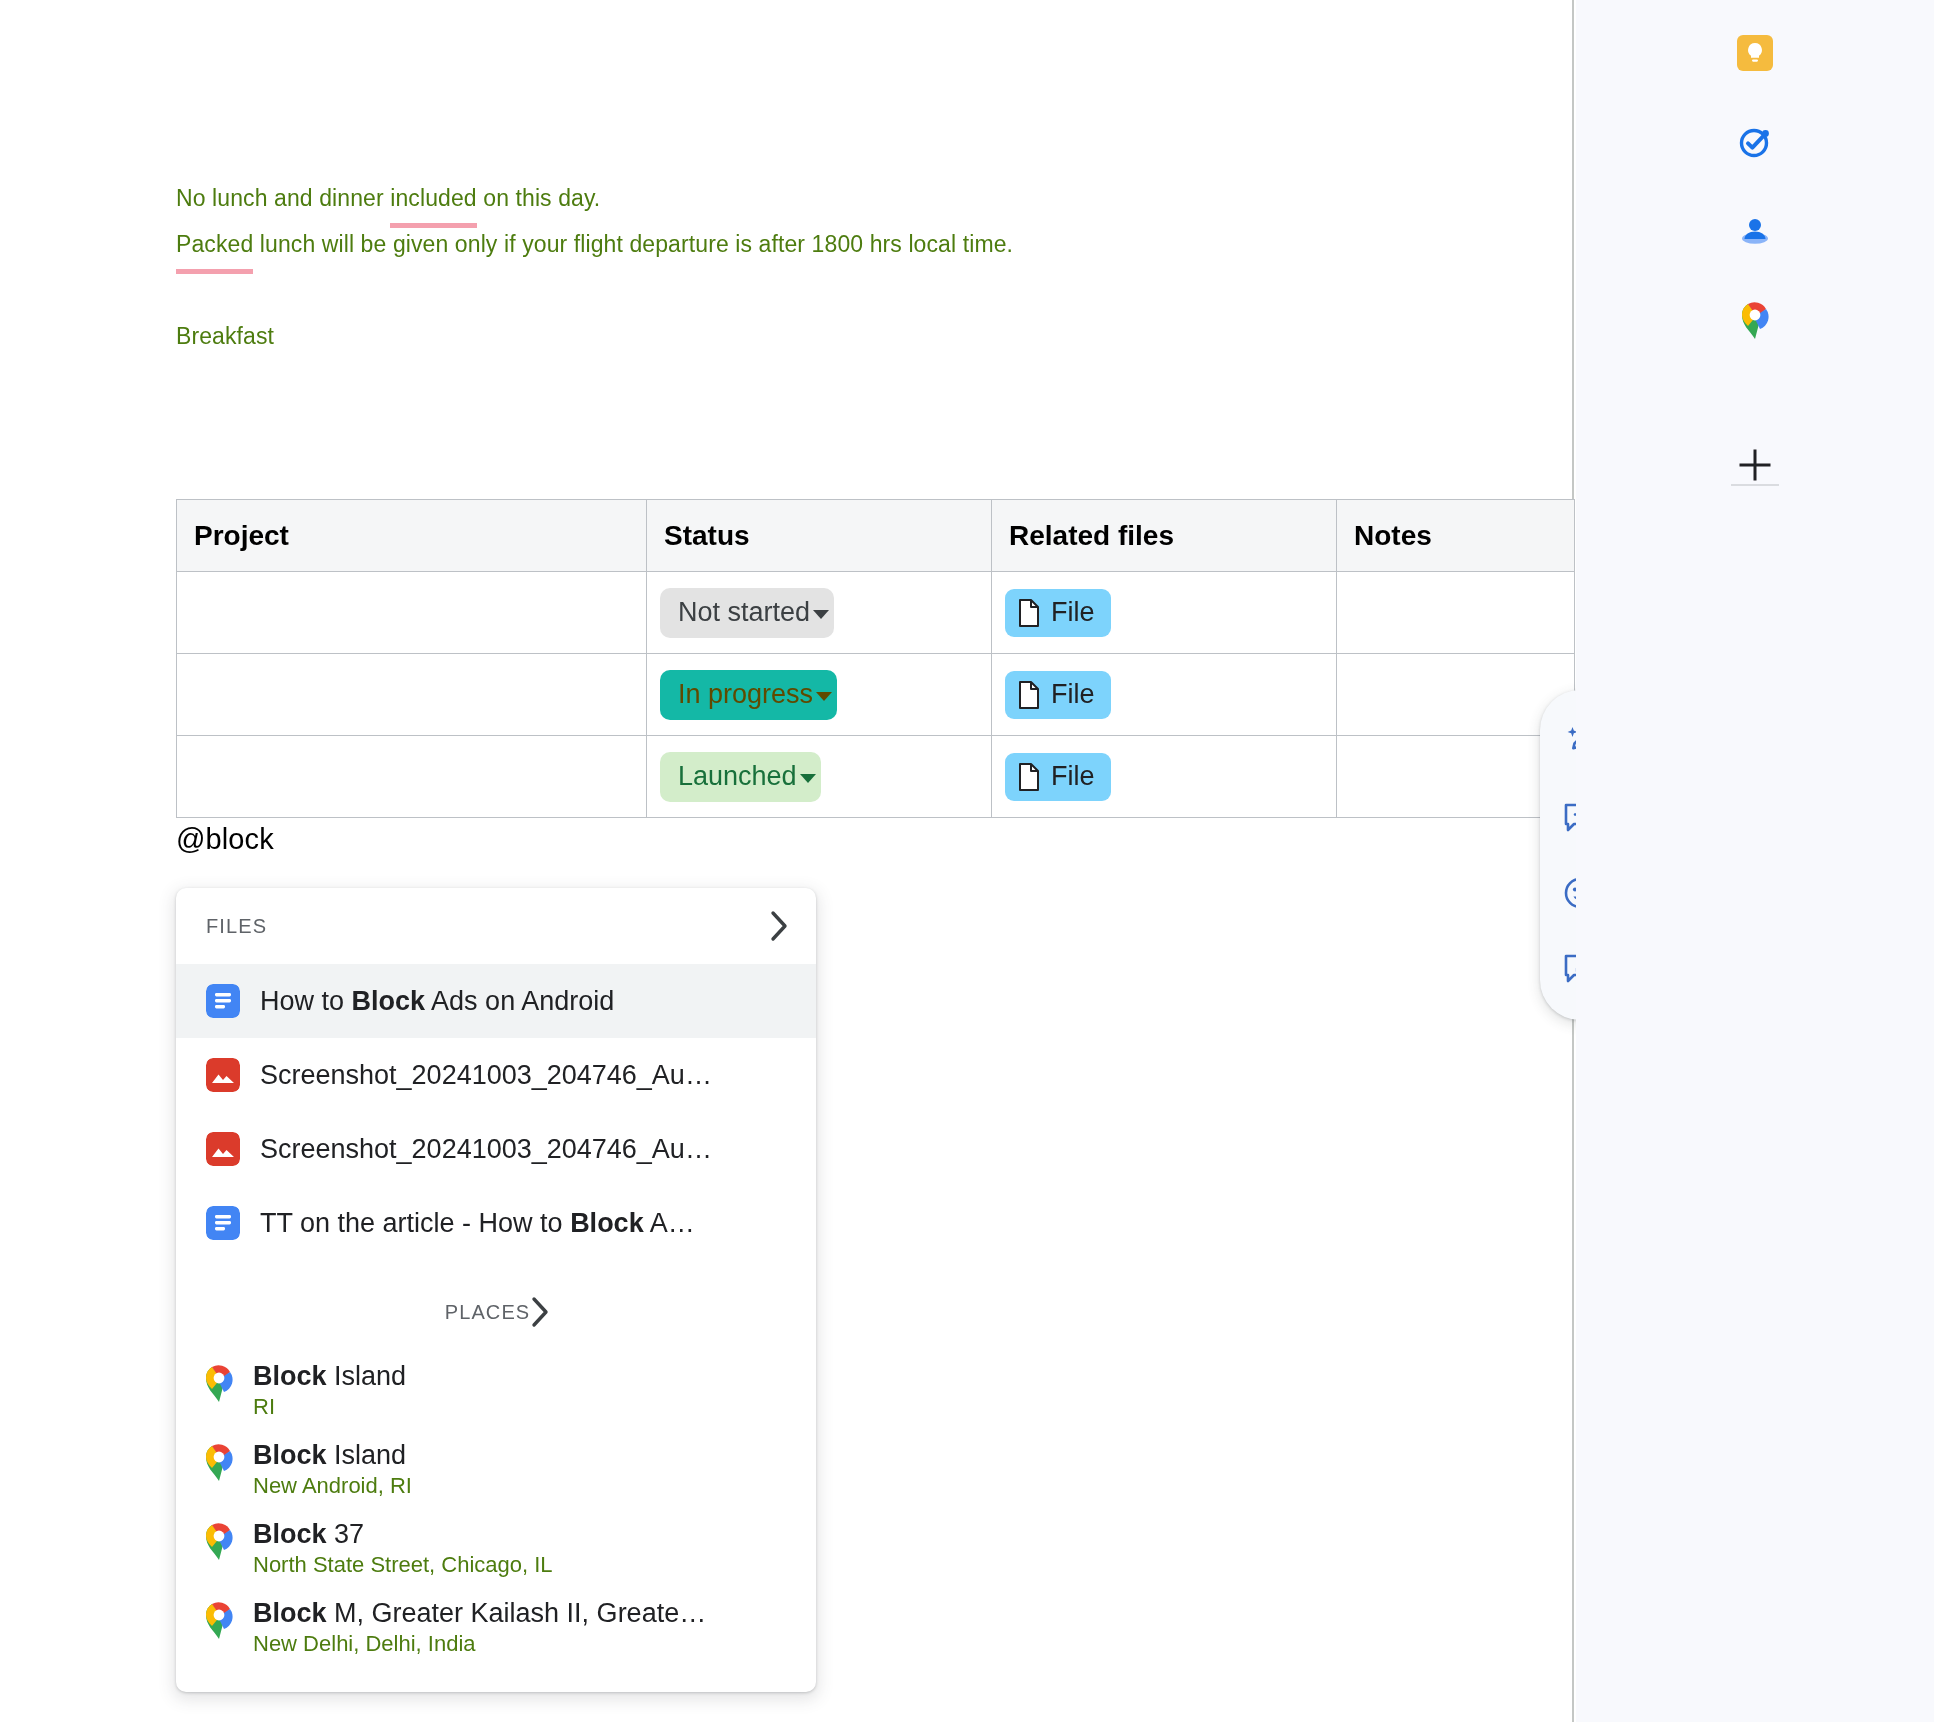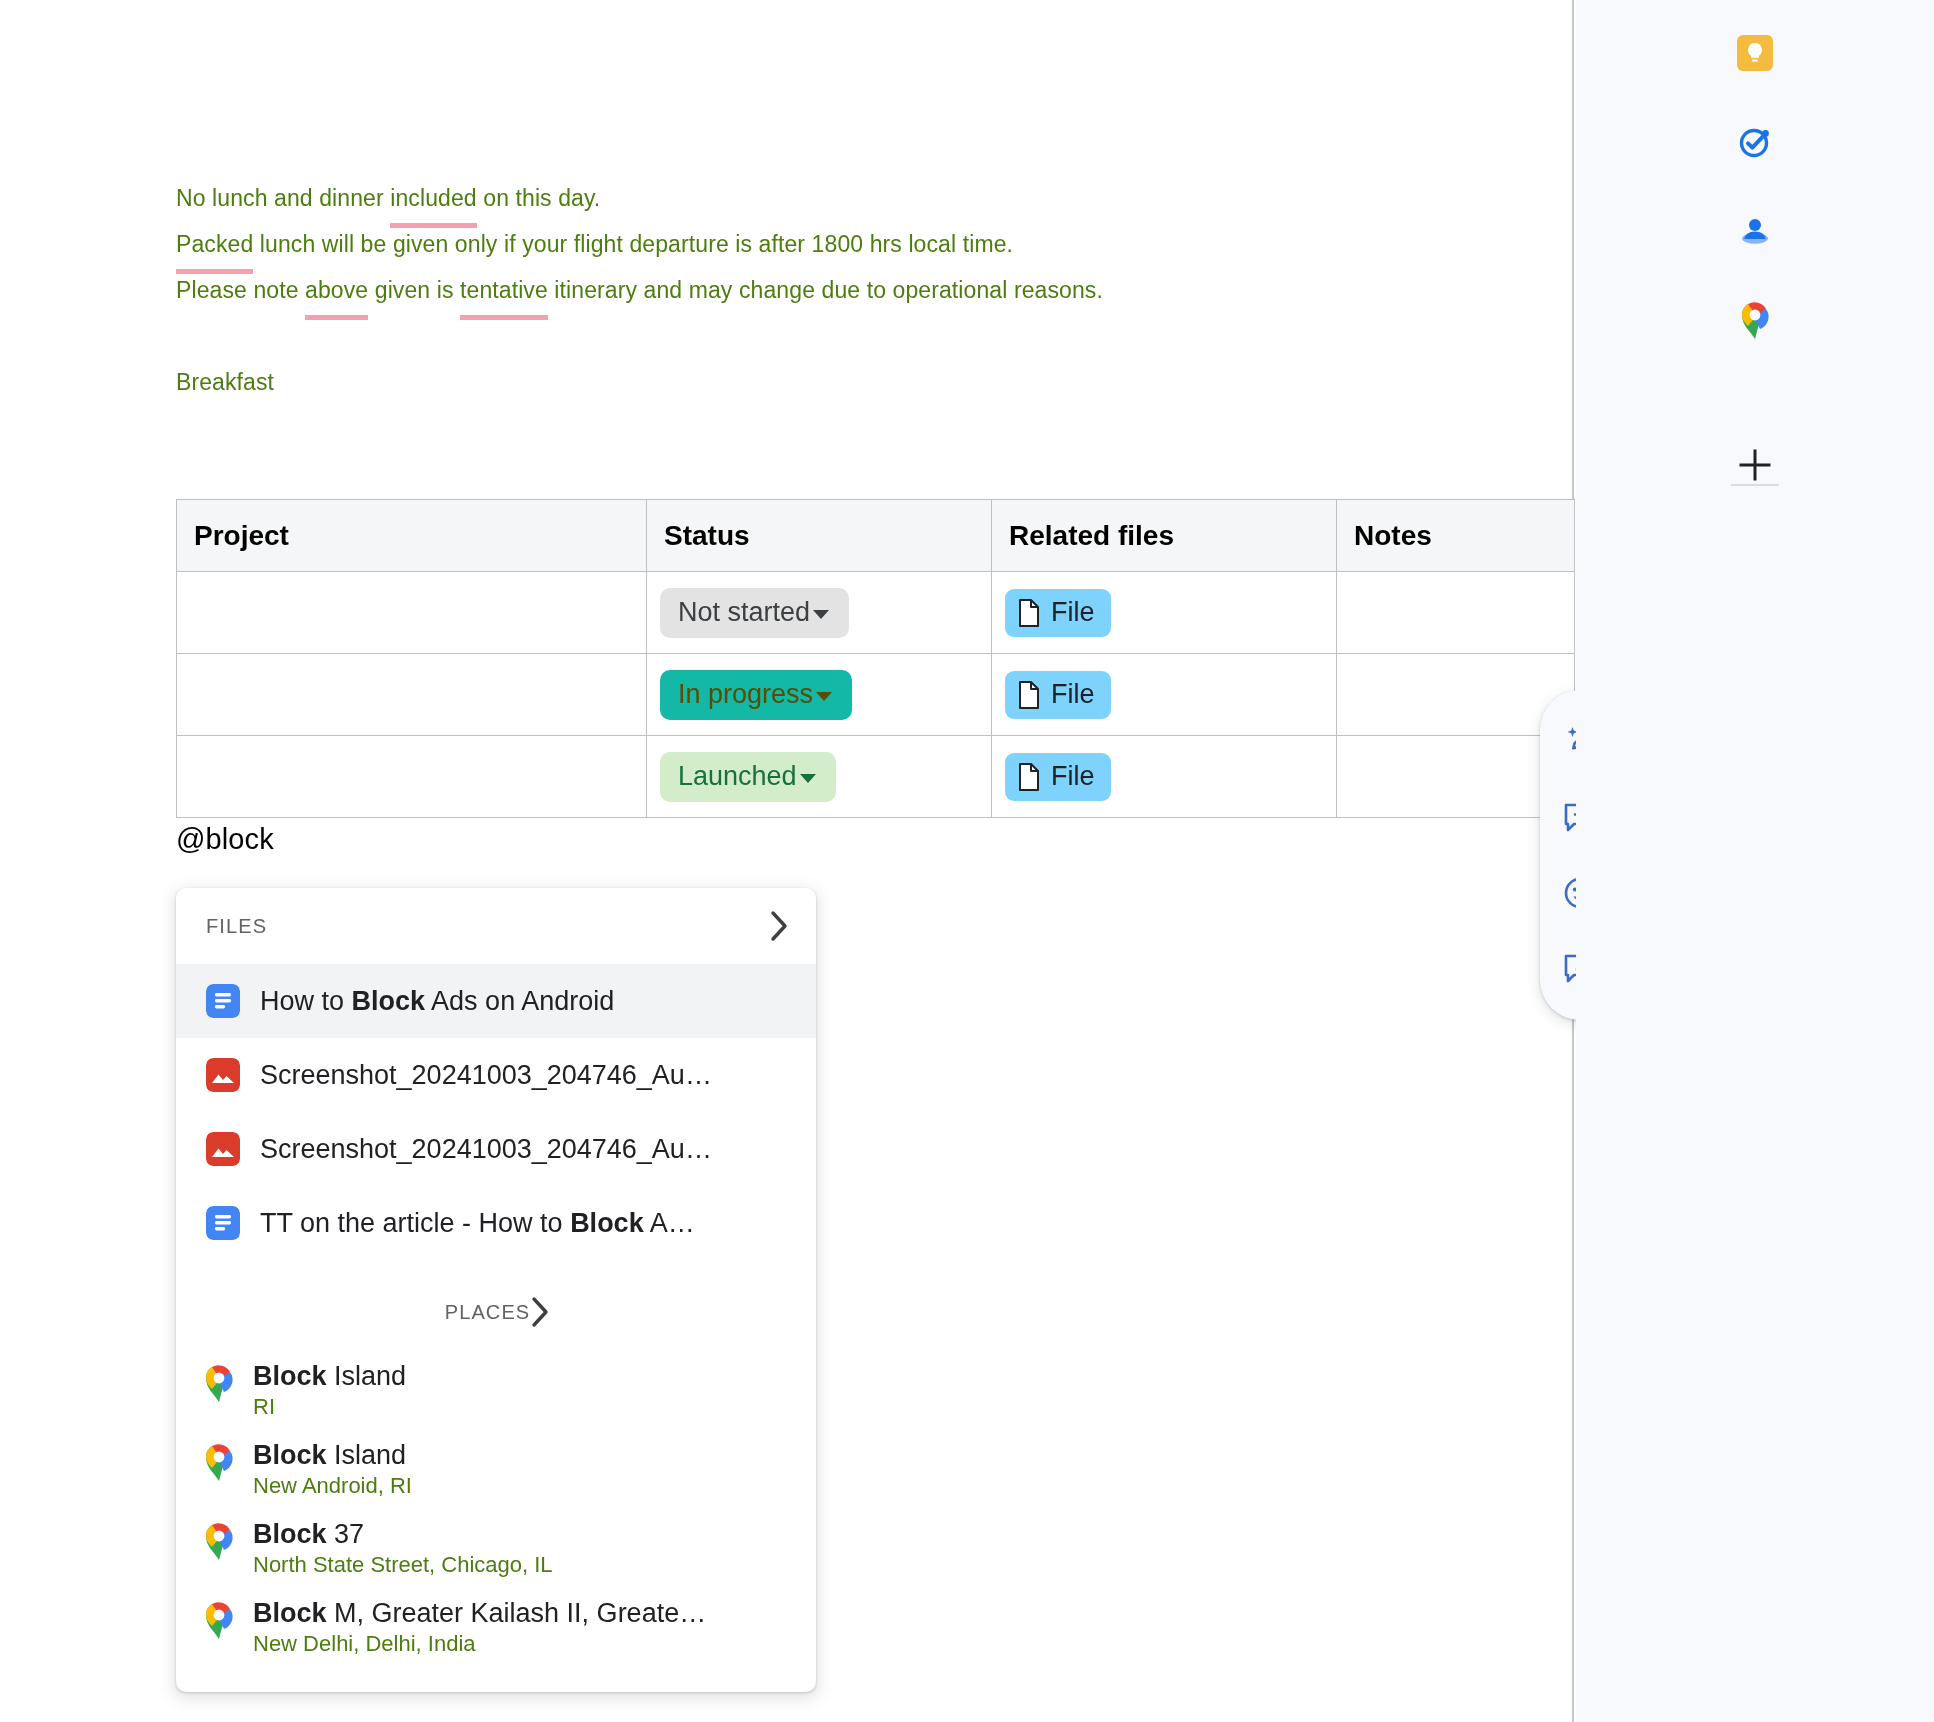--- a/index.html
+++ b/index.html
@@ -83,21 +83,21 @@
   .col-project { width: 470px; }
   .col-status  { width: 345px; }
   .col-files   { width: 345px; }
   .col-notes   { width: 238px; }
 
   .chip {
     display: inline-flex;
     align-items: center;
     gap: 3px;
     height: 50px;
-    padding: 0 20px 0 18px;
+    padding: 0 5px 0 18px;
     border-radius: 10px;
     font-size: 27px;
     line-height: 1;
     white-space: nowrap;
   }
   .chip .caret {
     width: 0; height: 0;
     border-left: 8px solid transparent;
     border-right: 8px solid transparent;
     border-top: 9px solid currentColor;
@@ -253,23 +253,20 @@
 <div id="app">
 
   <div class="doc-page">
 
     <div class="doc-body">
       <div class="para">
         <span>No lunch and dinner </span><span class="u-pink">included</span><span> on this day.</span>
       </div>
       <div class="para">
         <span class="u-pink">Packed</span><span> lunch will be given only if your flight departure is after 1800 hrs local time.</span>
-      </div>
-      <div class="para">
-        <span>Please note </span><span class="u-pink">above</span><span> given is </span><span class="u-pink">tentative</span><span> itinerary and may change due to operational reasons.</span>
       </div>
       <div class="spacer-line"></div>
       <div class="para">Breakfast</div>
     </div>
 
     <table class="doc-table">
       <colgroup>
         <col class="col-project">
           <col class="col-status">
           <col class="col-files">

